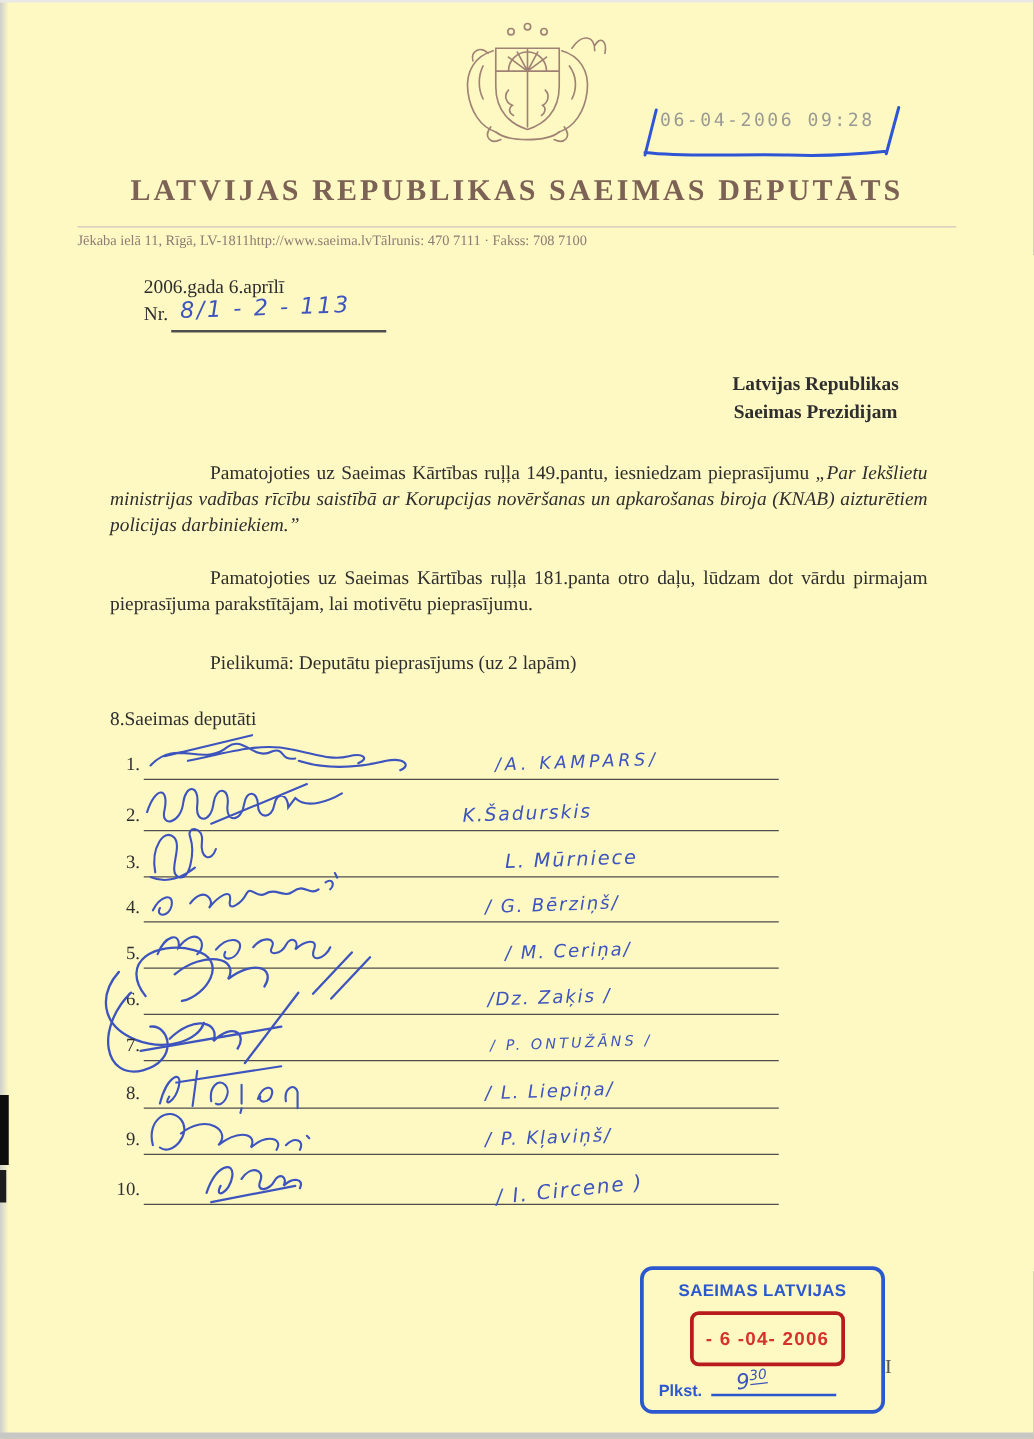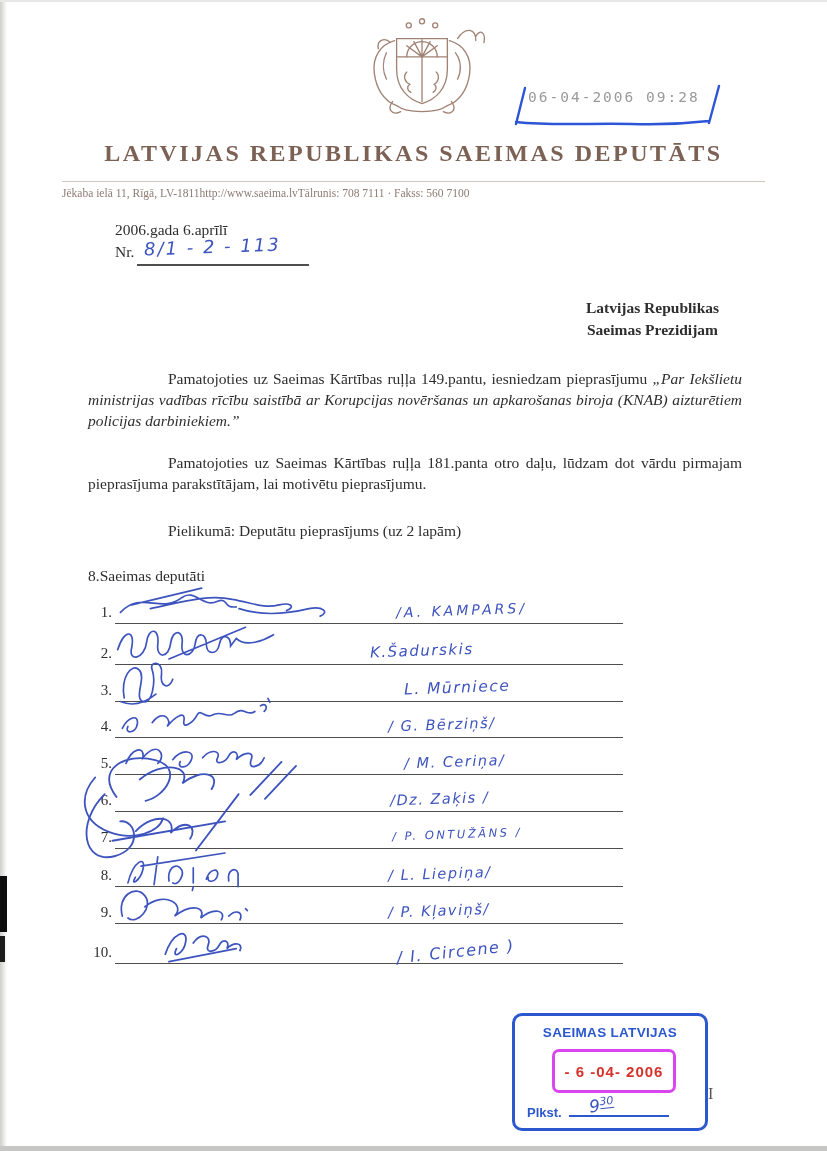--- a/index.html
+++ b/index.html
@@ -1,18 +1,18 @@
 <!DOCTYPE html>
 <html><head>
 <meta charset="utf-8">
 <style>
   html,body{margin:0;padding:0;background:#9a9a98;}
   .page{
     position:relative; width:827px; height:1151px; margin:0 auto;
-    background:#ffffff; overflow:hidden;
+    background:#fef9c3; overflow:hidden;
     font-family:"Liberation Serif", serif; color:#2e2e2e;
   }
   
   .edge-left{position:absolute;left:0;top:0;bottom:0;width:7px;
     background:linear-gradient(to right,#cecfcc,rgba(255,255,255,0));}
   .edge-top{position:absolute;left:0;right:0;top:0;height:2px;background:#e8e8e6;}
   .edge-bottom{position:absolute;left:0;right:0;bottom:0;height:5px;background:#c7c7c5;}
   .black-mark-a{position:absolute;left:0;top:876px;width:7px;height:56px;background:#0d0d0d;}
   .black-mark-b{position:absolute;left:0;top:936px;width:5px;height:26px;background:#1c1c1c;}
 
@@ -72,21 +72,21 @@
   .row7 .sig-name{font-size:11.5px;letter-spacing:2.5px;left:304px;bottom:10px;}
   .row7 .sig-scribble{left:-26px;bottom:-30px;width:330px;height:94px;}
   .row10 .sig-name{transform:rotate(-6deg);font-size:16px;left:308px;bottom:10px;}
 
   
   .kstamp{position:absolute;left:512px;top:1013px;width:190px;height:112px;
     border:3px solid #2b57cf;border-radius:10px;font-family:"Liberation Sans",sans-serif;}
   .kstamp-title{margin-top:9px;text-align:center;font-weight:bold;font-size:13.5px;
     color:#2b57cf;letter-spacing:.3px;}
   .kstamp-datebox{position:absolute;left:37px;top:33px;width:118px;height:38px;
-    border:3px solid #d946ef;border-radius:7px;display:flex;align-items:center;justify-content:center;}
+    border:3px solid #b91c1c;border-radius:7px;display:flex;align-items:center;justify-content:center;}
   .kstamp-date{color:#d4322a;font-weight:bold;font-size:15px;letter-spacing:1px;white-space:nowrap;}
   .kstamp-plkst{position:absolute;left:12px;bottom:8px;font-weight:bold;font-size:13px;color:#2b57cf;}
   .kstamp-timeline{position:absolute;left:54px;bottom:11px;width:100px;height:2.5px;background:#2b57cf;}
   .kstamp-time{position:absolute;left:74px;bottom:13px;color:#3d53bd;
     font-family:"DejaVu Sans",sans-serif;font-style:italic;transform:rotate(-6deg);}
   .kstamp-time .hr{font-size:17px;}
   .kstamp-time .mn{font-size:11px;vertical-align:super;border-bottom:1px solid #3d53bd;}
 
   .pagenum{position:absolute;left:708px;top:1085px;font-size:16px;color:#555;}
 </style>
@@ -124,21 +124,21 @@
       <path d="M14 10 L5 46 M5 44 C40 48 80 45 120 46 C150 47 180 45 198 43 M198 45 L208 8"></path>
     </svg>
   </div>
   <div class="topstamp">06-04-2006 09:28</div>
 
   <div class="title">LATVIJAS REPUBLIKAS SAEIMAS DEPUTĀTS</div>
   <div class="rule"></div>
   <div class="infobar">
     <span>Jēkaba ielā 11, Rīgā, LV-1811</span>
     <span>http://www.saeima.lv</span>
-    <span>Tālrunis: 708 7111 · Fakss: 560 7100</span>
+    <span>Tālrunis: 470 7111 · Fakss: 708 7100</span>
   </div>
 
   <div class="dateline">2006.gada 6.aprīlī</div>
   <div class="nrline">Nr.</div>
   <div class="nr-underline"></div>
   <div class="nr-hand">8/1 - 2 - 113</div>
 
   <div class="recipient">
     <div>Latvijas Republikas</div>
     <div>Saeimas Prezidijam</div>

